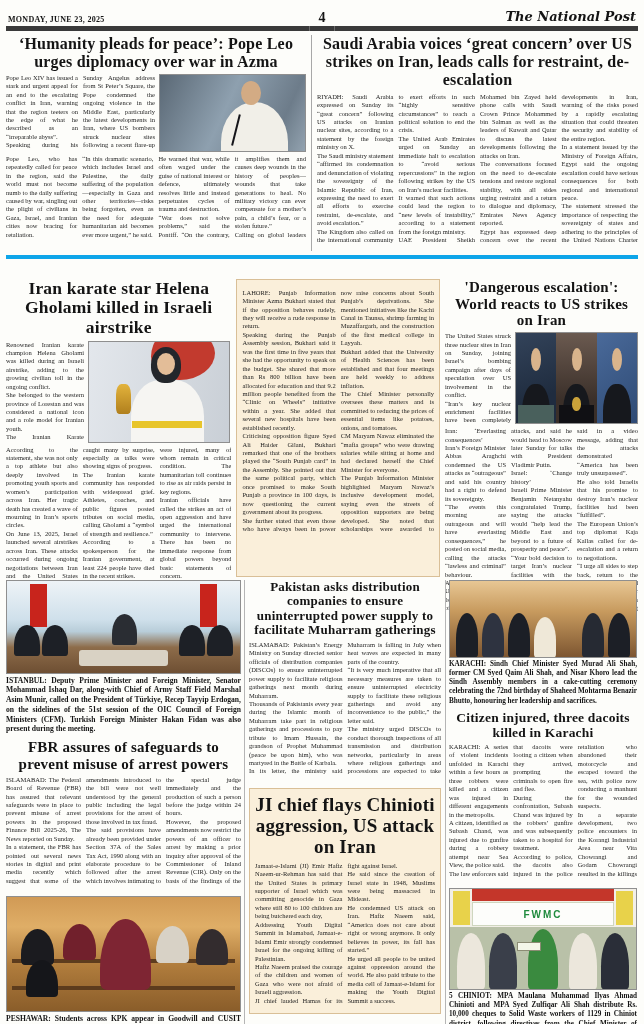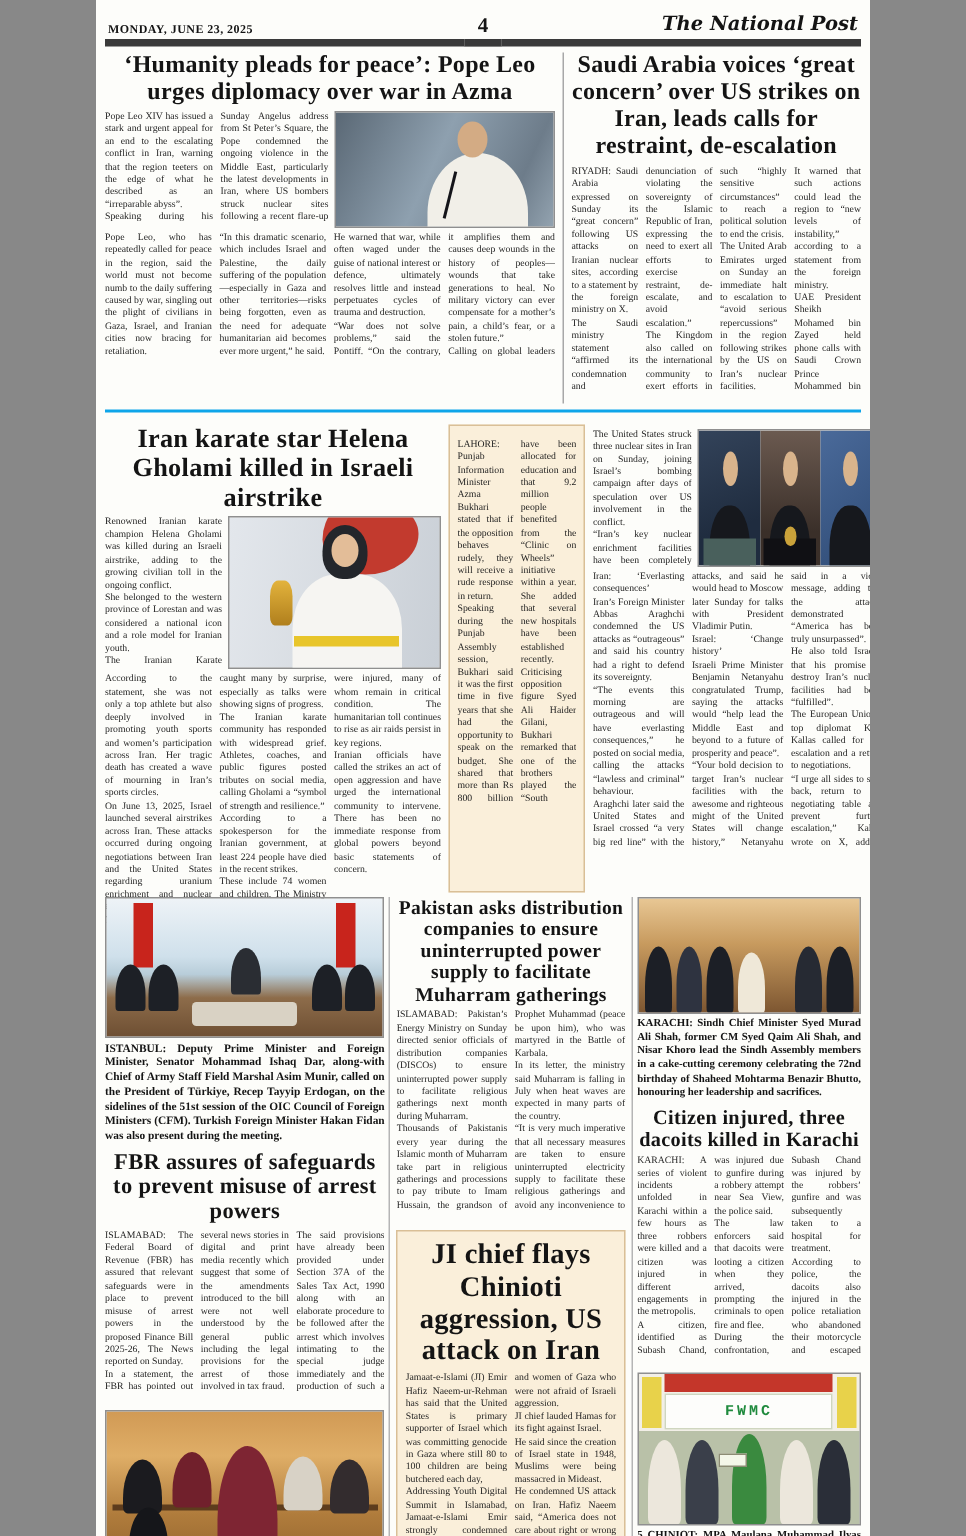--- a/index.html
+++ b/index.html
@@ -1,17 +1,17 @@
 <!DOCTYPE html>
 <html><head>
 <meta charset="utf-8">
 <style>
   html,body{margin:0;padding:0;background:#888;}
   *{box-sizing:border-box;}
-  .page{width:516px;height:1024px;background:#fdfdfa;margin:0 auto;position:relative;
+  .page{width:644px;height:1024px;background:#fdfdfa;margin:0 auto;position:relative;
         font-family:"Liberation Serif",serif;color:#141414;padding:5px 6px 0;overflow:hidden;}
   
   .masthead{position:relative;display:flex;justify-content:space-between;align-items:flex-end;height:19px;padding:0 2px;}
   .m-date{font-size:8px;font-weight:bold;letter-spacing:.3px;}
   .m-paper{font-size:13px;font-weight:bold;font-style:italic;font-family:"DejaVu Serif",serif;}
   .m-bar{position:relative;height:5px;background:#3a3a3a;margin-top:2px;}
   .m-page{position:absolute;left:50%;transform:translateX(-50%);top:-17px;background:#fdfdfa;
           padding:0 9px;font-size:14px;font-weight:bold;line-height:17px;border-bottom:5px solid #3a3a3a;}
   
   .headline{font-weight:bold;text-align:center;line-height:1.12;letter-spacing:.2px;}
@@ -20,21 +20,21 @@
   .cols-2{column-count:2;column-gap:5px;column-fill:auto;}
   .cols-3{column-count:3;column-gap:5px;column-fill:auto;}
   .cols-4{column-count:4;column-gap:5px;column-fill:auto;}
   .lead-row{display:flex;gap:4px;margin-top:3px;}
   .caption{font-size:7.6px;font-weight:bold;line-height:1.28;text-align:justify;margin-top:2px;}
   .photo{position:relative;overflow:hidden;border:1px solid #8f8f8f;width:100%;}
   
   .top-row{display:flex;margin-top:4px;}
   .art-pope{width:306px;padding-right:5px;border-right:1px solid #a8a8a8;}
   .art-saudi{width:326px;padding-left:5px;}
-  .mid-row{display:flex;gap:5px;margin-top:4px;border-top:2px solid #0ea5e9;padding-top:8px;height:322px;}
+  .mid-row{display:flex;gap:5px;margin-top:4px;border-top:4px solid #0ea5e9;padding-top:20px;height:322px;}
   .col-karate{width:226px;}
   .col-punjab{width:204px;}
   .col-esc{width:193px;}
   .tint-box{background:#faefda;border:1px solid #d9bf97;padding:5px 5px 3px;height:100%;}
   .lower-row{display:flex;margin-top:3px;}
   .low-left{width:235px;}
   .low-mid{width:202px;border-left:1px solid #b5b5b5;border-right:1px solid #b5b5b5;padding:0 4px;margin:0 3px;}
   .low-right{width:188px;}
   
   .ph-pope{height:76px;background:linear-gradient(115deg,#5a6875 0%,#8ea0af 45%,#6d7c8a 80%,#93a3b0 100%);}
@@ -70,21 +70,21 @@
   .ck-white{position:absolute;bottom:0;left:45%;width:12%;height:52%;background:#efe8d8;border-radius:50% 50% 8% 8%/60% 60% 8% 8%;}
   .ph-pesh{height:116px;background:linear-gradient(#d19a55 0%,#dfae67 26%,#b07c3c 60%,#8a5d2a 100%);}
   .desk{position:absolute;height:4px;background:#5d3c1d;left:2%;right:2%;}
   .d1{bottom:18%;} .d2{bottom:42%;}
   .stu{position:absolute;width:14%;height:32%;background:#71202c;border-radius:50% 50% 12% 12%/70% 70% 12% 12%;}
   .s1{left:6%;bottom:40%;background:#1b1b1f;} .s2{left:24%;bottom:44%;} .s3{left:40%;bottom:18%;width:22%;height:62%;background:#7e2533;}
   .s4{right:22%;bottom:42%;background:#d8d2c6;} .s5{right:5%;bottom:40%;background:#332c2e;} .s6{left:8%;bottom:12%;background:#15161a;}
   .ph-chin{height:102px;background:linear-gradient(#f2efe7 0% 38%,#b9c1a8 38% 100%);}
   .chin-redstrip{position:absolute;top:0;left:12%;right:12%;height:12%;background:#c4362a;}
   .chin-banner{position:absolute;top:13%;left:12%;right:12%;height:24%;background:#fdfdfb;display:flex;align-items:center;justify-content:center;border:1px solid #cfd6bf;}
-  .chin-banner span{font-family:Liberation Mono, monospace;font-weight:bold;font-size:10px;color:#1f8a3d;letter-spacing:2px;}
+  .chin-banner span{font-family:Liberation Sans, sans-serif;font-weight:bold;font-size:10px;color:#1f8a3d;letter-spacing:2px;}
   .chin-side{position:absolute;top:2%;width:9%;height:34%;background:#e8d24a;}
   .cs-l{left:1.5%;} .cs-r{right:1.5%;}
   .chf{position:absolute;bottom:0;width:15%;height:56%;background:#20242c;border-radius:50% 50% 8% 8%/60% 60% 8% 8%;}
   .c1{left:4%;background:#ece7dc;} .c2{left:21%;background:#3a3f4a;} .c4{right:21%;background:#ece7dc;} .c5{right:4%;background:#2a2e38;}
   .chin-green{position:absolute;bottom:0;left:42%;width:16%;height:60%;background:#3a8a3f;border-radius:50% 50% 8% 8%/60% 60% 8% 8%;}
   .cheque{position:absolute;bottom:38%;left:36%;width:13%;height:9%;background:#f4f7e9;border:1px solid #8c8c74;}
 </style>
 </head>
 <body>
 
@@ -166,20 +166,21 @@
 Speaking during the Punjab Assembly session, Bukhari said it was the first time in five years that she had the opportunity to speak on the budget. She shared that more than Rs 800 billion have been allocated for education and that 9.2 million people benefited from the “Clinic on Wheels” initiative within a year. She added that several new hospitals have been established recently.
 Criticising opposition figure Syed Ali Haider Gilani, Bukhari remarked that one of the brothers played the “South Punjab card” in the Assembly. She pointed out that the same political party, which once promised to make South Punjab a province in 100 days, is now questioning the current government about its progress.
 She further stated that even those who have always been in power now raise concerns about South Punjab’s deprivations. She mentioned initiatives like the Kachi Canal in Taunsa, shrimp farming in Muzaffargarh, and the construction of the first medical college in Layyah.
 Bukhari added that the University of Health Sciences has been established and that four meetings are held weekly to address inflation.
 The Chief Minister personally oversees these matters and is committed to reducing the prices of essential items like potatoes, onions, and tomatoes.
 CM Maryam Nawaz eliminated the “mafia groups” who were drawing salaries while sitting at home and had declared herself the Chief Minister for everyone.
 The Punjab Information Minister highlighted Maryam Nawaz’s inclusive development model, saying even the streets of opposition supporters are being developed. She noted that scholarships were awarded to deserving students without questioning their political affiliations.</div>
       </div>
     </div>
     <div class="col-esc">
+      <div class="headline h15">'Dangerous escalation': World reacts to US strikes on Iran</div>
       <div class="lead-row">
         <div class="body" style="width:66px;height:92px;">The United States struck three nuclear sites in Iran on Sunday, joining Israel’s bombing campaign after days of speculation over US involvement in the conflict.
 “Iran’s key nuclear enrichment facilities have been completely and totally obliterated. Iran, the bully of the Middle East, must now make peace,” President Donald Trump said in an address after the strikes.
 Here is a roundup of the key reactions:</div>
         <div class="photo ph-esc" style="width:123px;height:92px;">
           <div class="panel p1">
             <div class="head"></div>
             <div class="suit"></div>
             <div class="podium"></div>
           </div>

